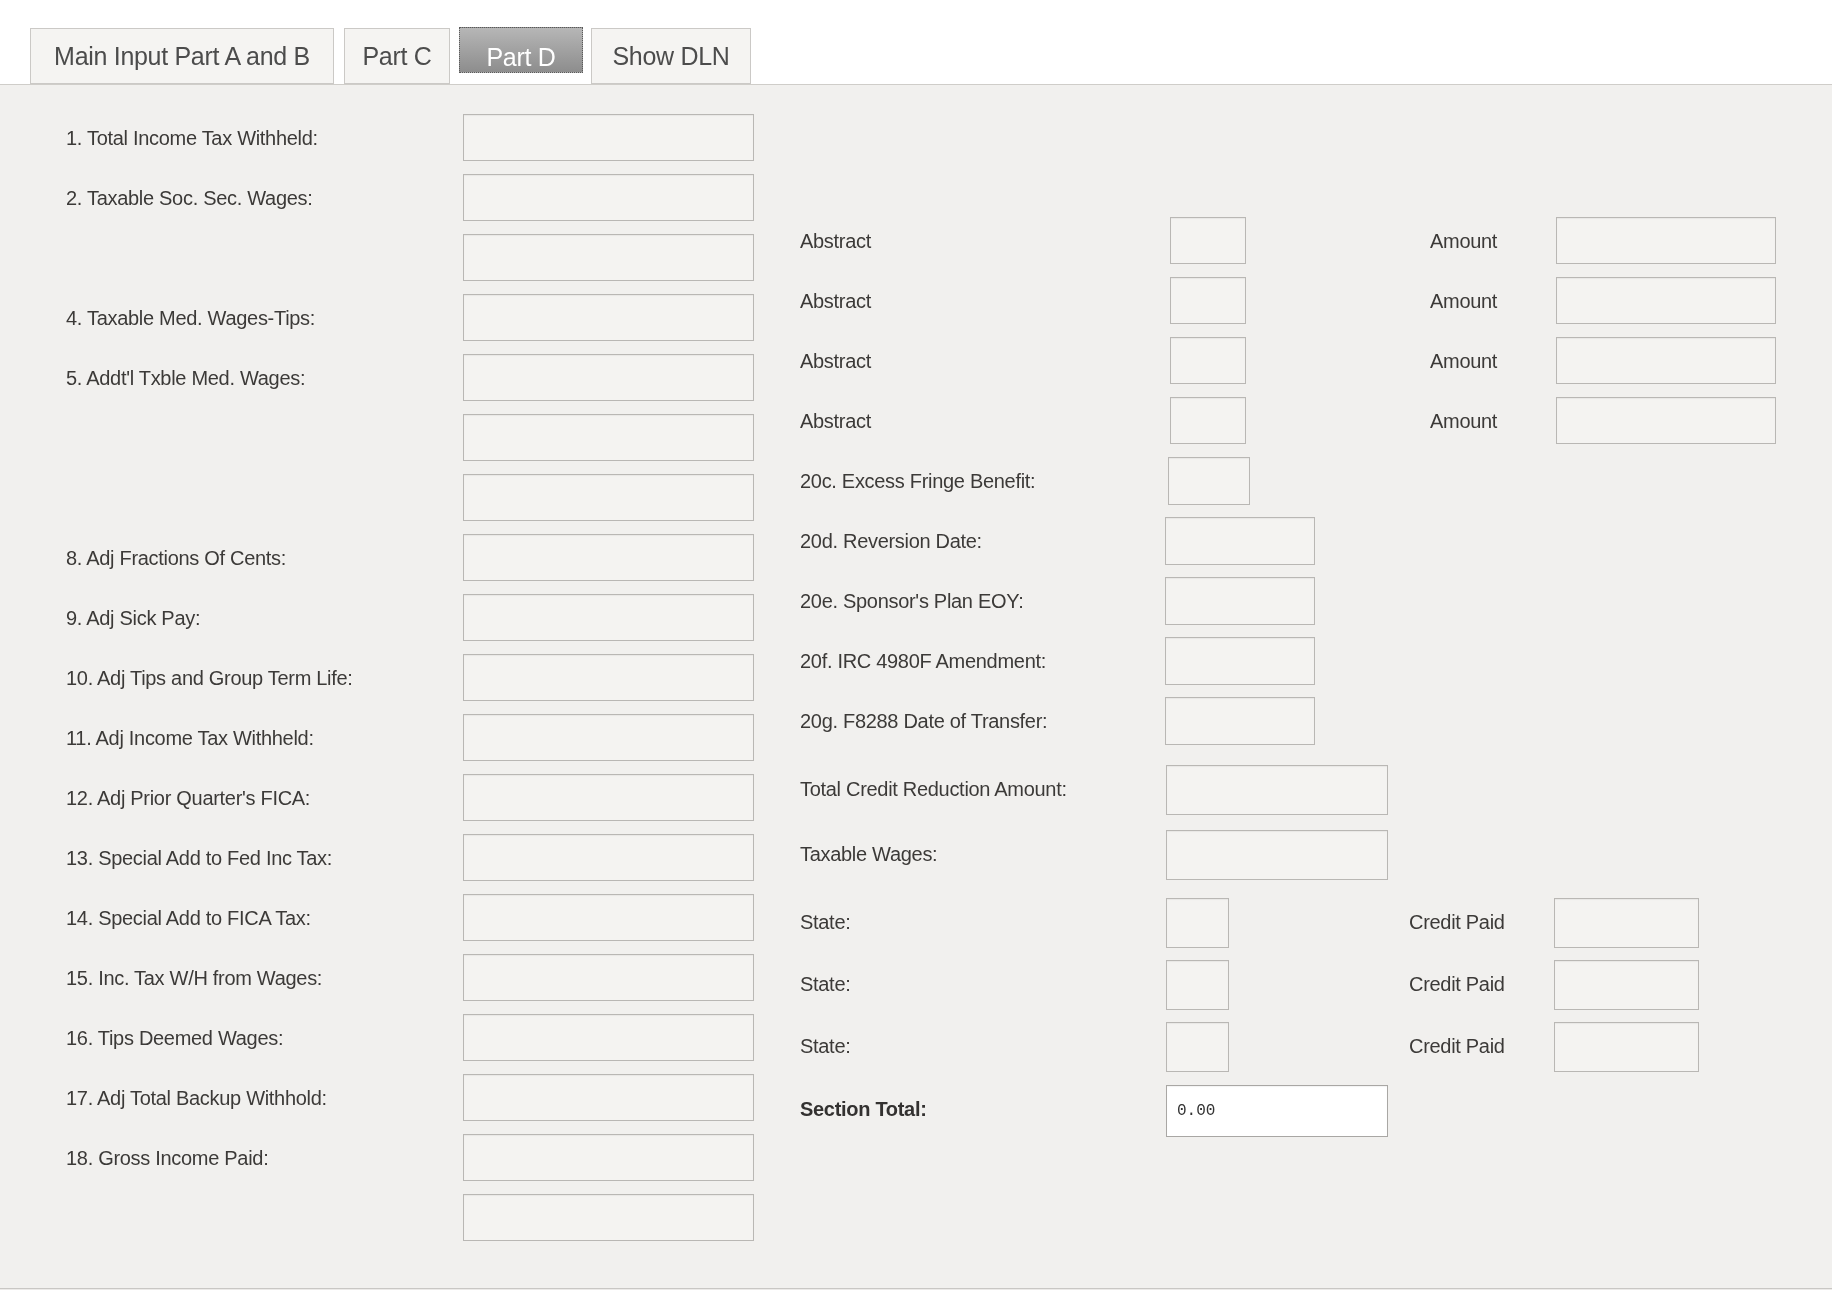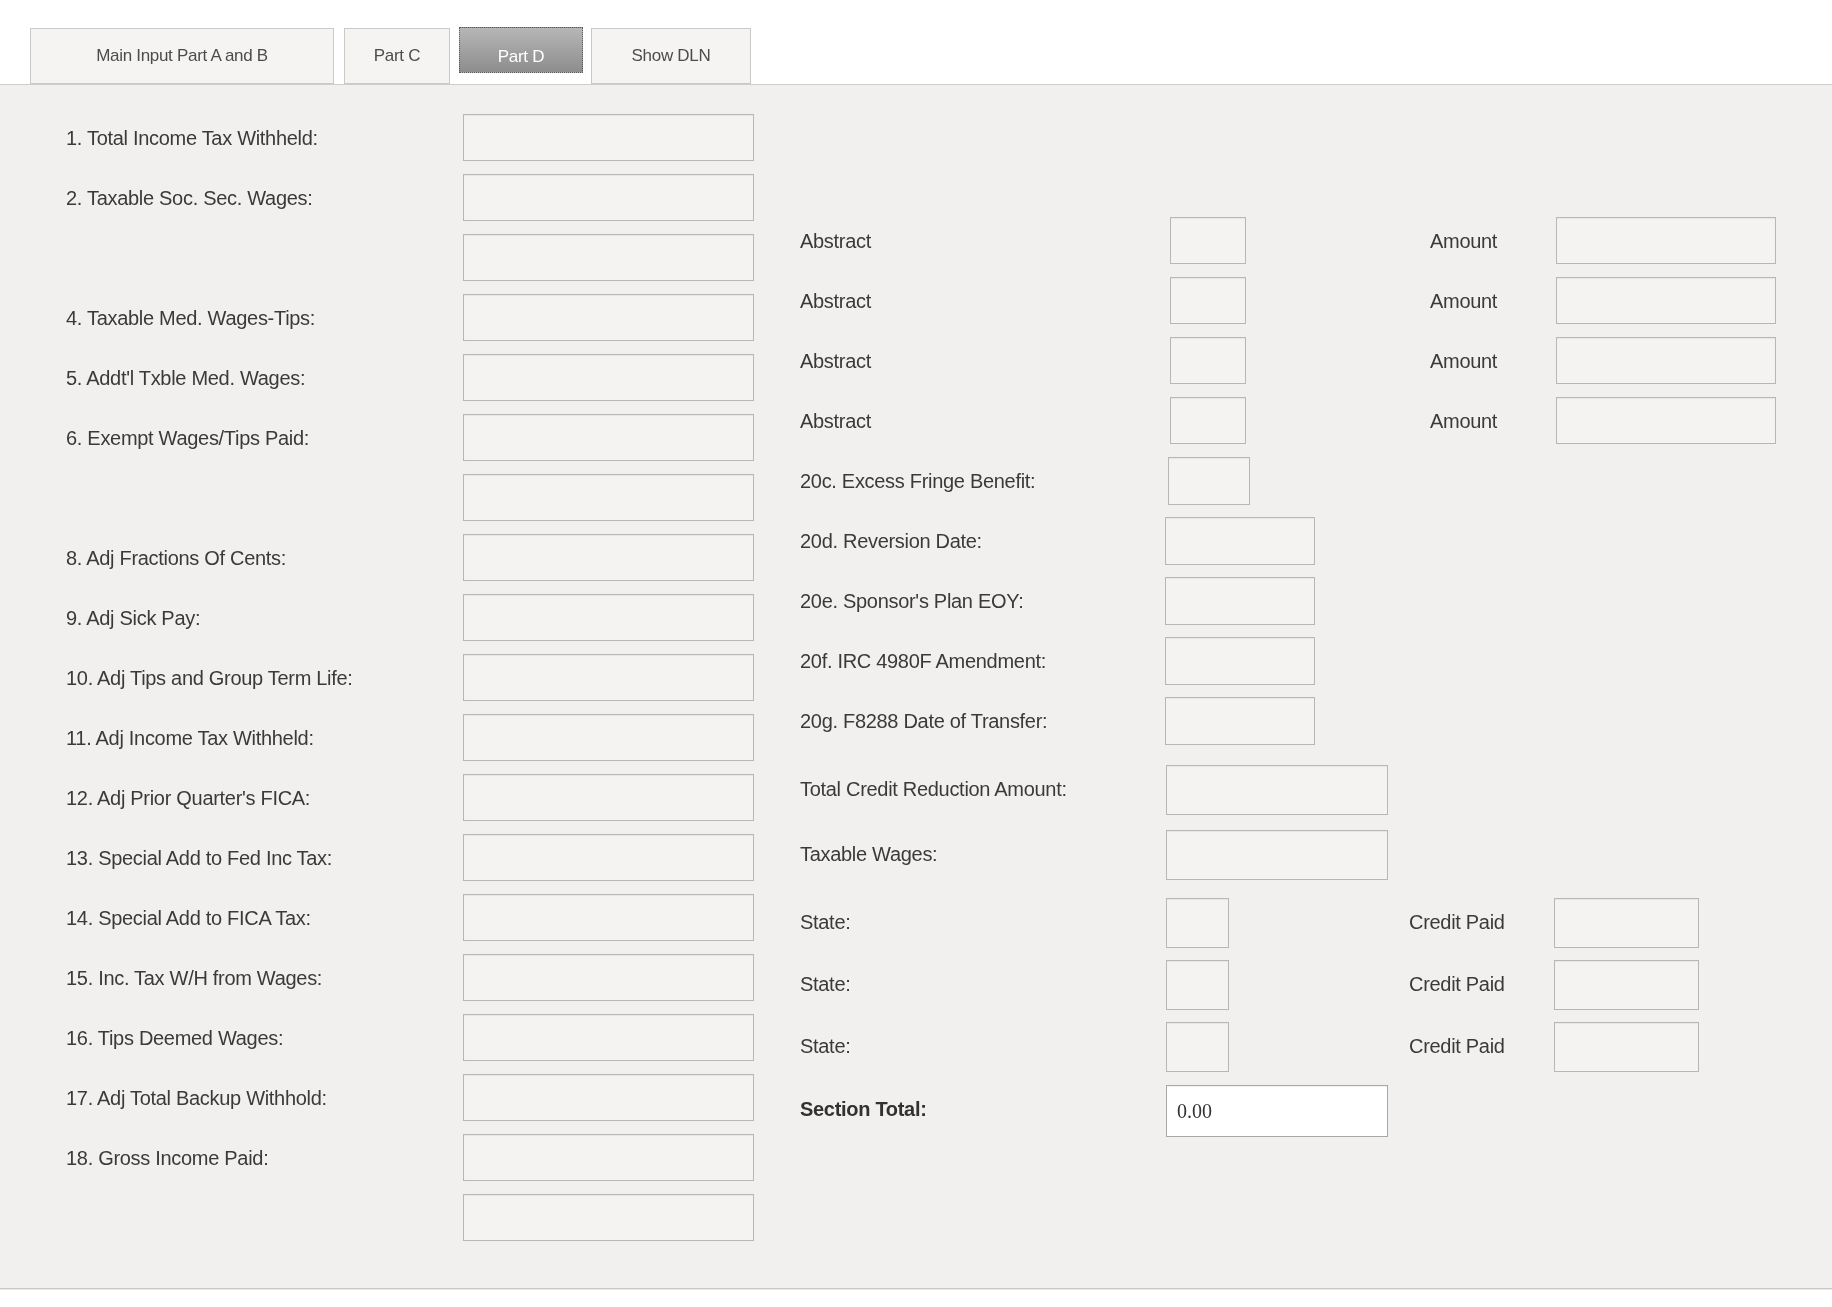--- a/index.html
+++ b/index.html
@@ -23,21 +23,21 @@
     width: 1832px; height: 1px; background: #cfcdc9;
   }
   .bottom-divider1 { position:absolute; left:0; top:1288px; width:1832px; height:1px; background:#c9c7c4; }
   .bottom-divider2 { position:absolute; left:0; top:1289px; width:1832px; height:1px; background:#eceae8; }
 
   .tab {
     position: absolute; top: 28px; height: 56px;
     background: #f5f4f2;
     border: 1px solid #cbc9c6;
     color: #4c4c4c;
-    font-size: 17px; text-align: center; line-height: 54px;
+    font-size: 25px; text-align: center; line-height: 54px;
     cursor: pointer; z-index: 2;
   }
   .tab.selected {
     top: 27px; height: 46px;
     background: linear-gradient(#b6b6b6, #8d8d8d);
     color: #ffffff;
     border: 1px dotted #5a5a5a;
     line-height: 58px;
     z-index: 3;
   }
@@ -50,21 +50,21 @@
   .rlbl { left: 800px; }
   .amtlbl { left: 1430px; }
   .cplbl { left: 1409px; }
   .bold { font-weight: bold; color: #333130; }
 
   input.tbox {
     position: absolute;
     background: #f4f3f1;
     border: 1px solid #b9b7b4;
     box-shadow: inset 0 1px 1px rgba(0,0,0,0.05);
-    font-family: Liberation Serif, serif; font-size: 20px; color: #333;
+    font-family: Liberation Mono, monospace; font-size: 16px; color: #333;
     padding: 0 10px; outline: none;
   }
   input.white { background: #ffffff; border: 1px solid #a9a7a4; }
 </style>
 </head>
 <body>
 
 <div class="canvas">
 
   <div class="panel"></div>
@@ -77,21 +77,20 @@
 
   <div class="lbl llbl" style="top:114px">1. Total Income Tax Withheld:</div>
   <input class="tbox" style="left: 463px; top: 114px; width: 291px; height: 47px;" value="">
   <div class="lbl llbl" style="top:174px">2. Taxable Soc. Sec. Wages:</div>
   <input class="tbox" style="left: 463px; top: 174px; width: 291px; height: 47px;" value="">
   <input class="tbox" style="left: 463px; top: 234px; width: 291px; height: 47px;" value="">
   <div class="lbl llbl" style="top:294px">4. Taxable Med. Wages-Tips:</div>
   <input class="tbox" style="left: 463px; top: 294px; width: 291px; height: 47px;" value="">
   <div class="lbl llbl" style="top:354px">5. Addt'l Txble Med. Wages:</div>
   <input class="tbox" style="left: 463px; top: 354px; width: 291px; height: 47px;" value="">
-  <div class="lbl llbl" style="top:414px">6. Exempt Wages/Tips Paid:</div>
   <input class="tbox" style="left: 463px; top: 414px; width: 291px; height: 47px;" value="">
   <input class="tbox" style="left: 463px; top: 474px; width: 291px; height: 47px;" value="">
   <div class="lbl llbl" style="top:534px">8. Adj Fractions Of Cents:</div>
   <input class="tbox" style="left: 463px; top: 534px; width: 291px; height: 47px;" value="">
   <div class="lbl llbl" style="top:594px">9. Adj Sick Pay:</div>
   <input class="tbox" style="left: 463px; top: 594px; width: 291px; height: 47px;" value="">
   <div class="lbl llbl" style="top:654px">10. Adj Tips and Group Term Life:</div>
   <input class="tbox" style="left: 463px; top: 654px; width: 291px; height: 47px;" value="">
   <div class="lbl llbl" style="top:714px">11. Adj Income Tax Withheld:</div>
   <input class="tbox" style="left: 463px; top: 714px; width: 291px; height: 47px;" value="">

